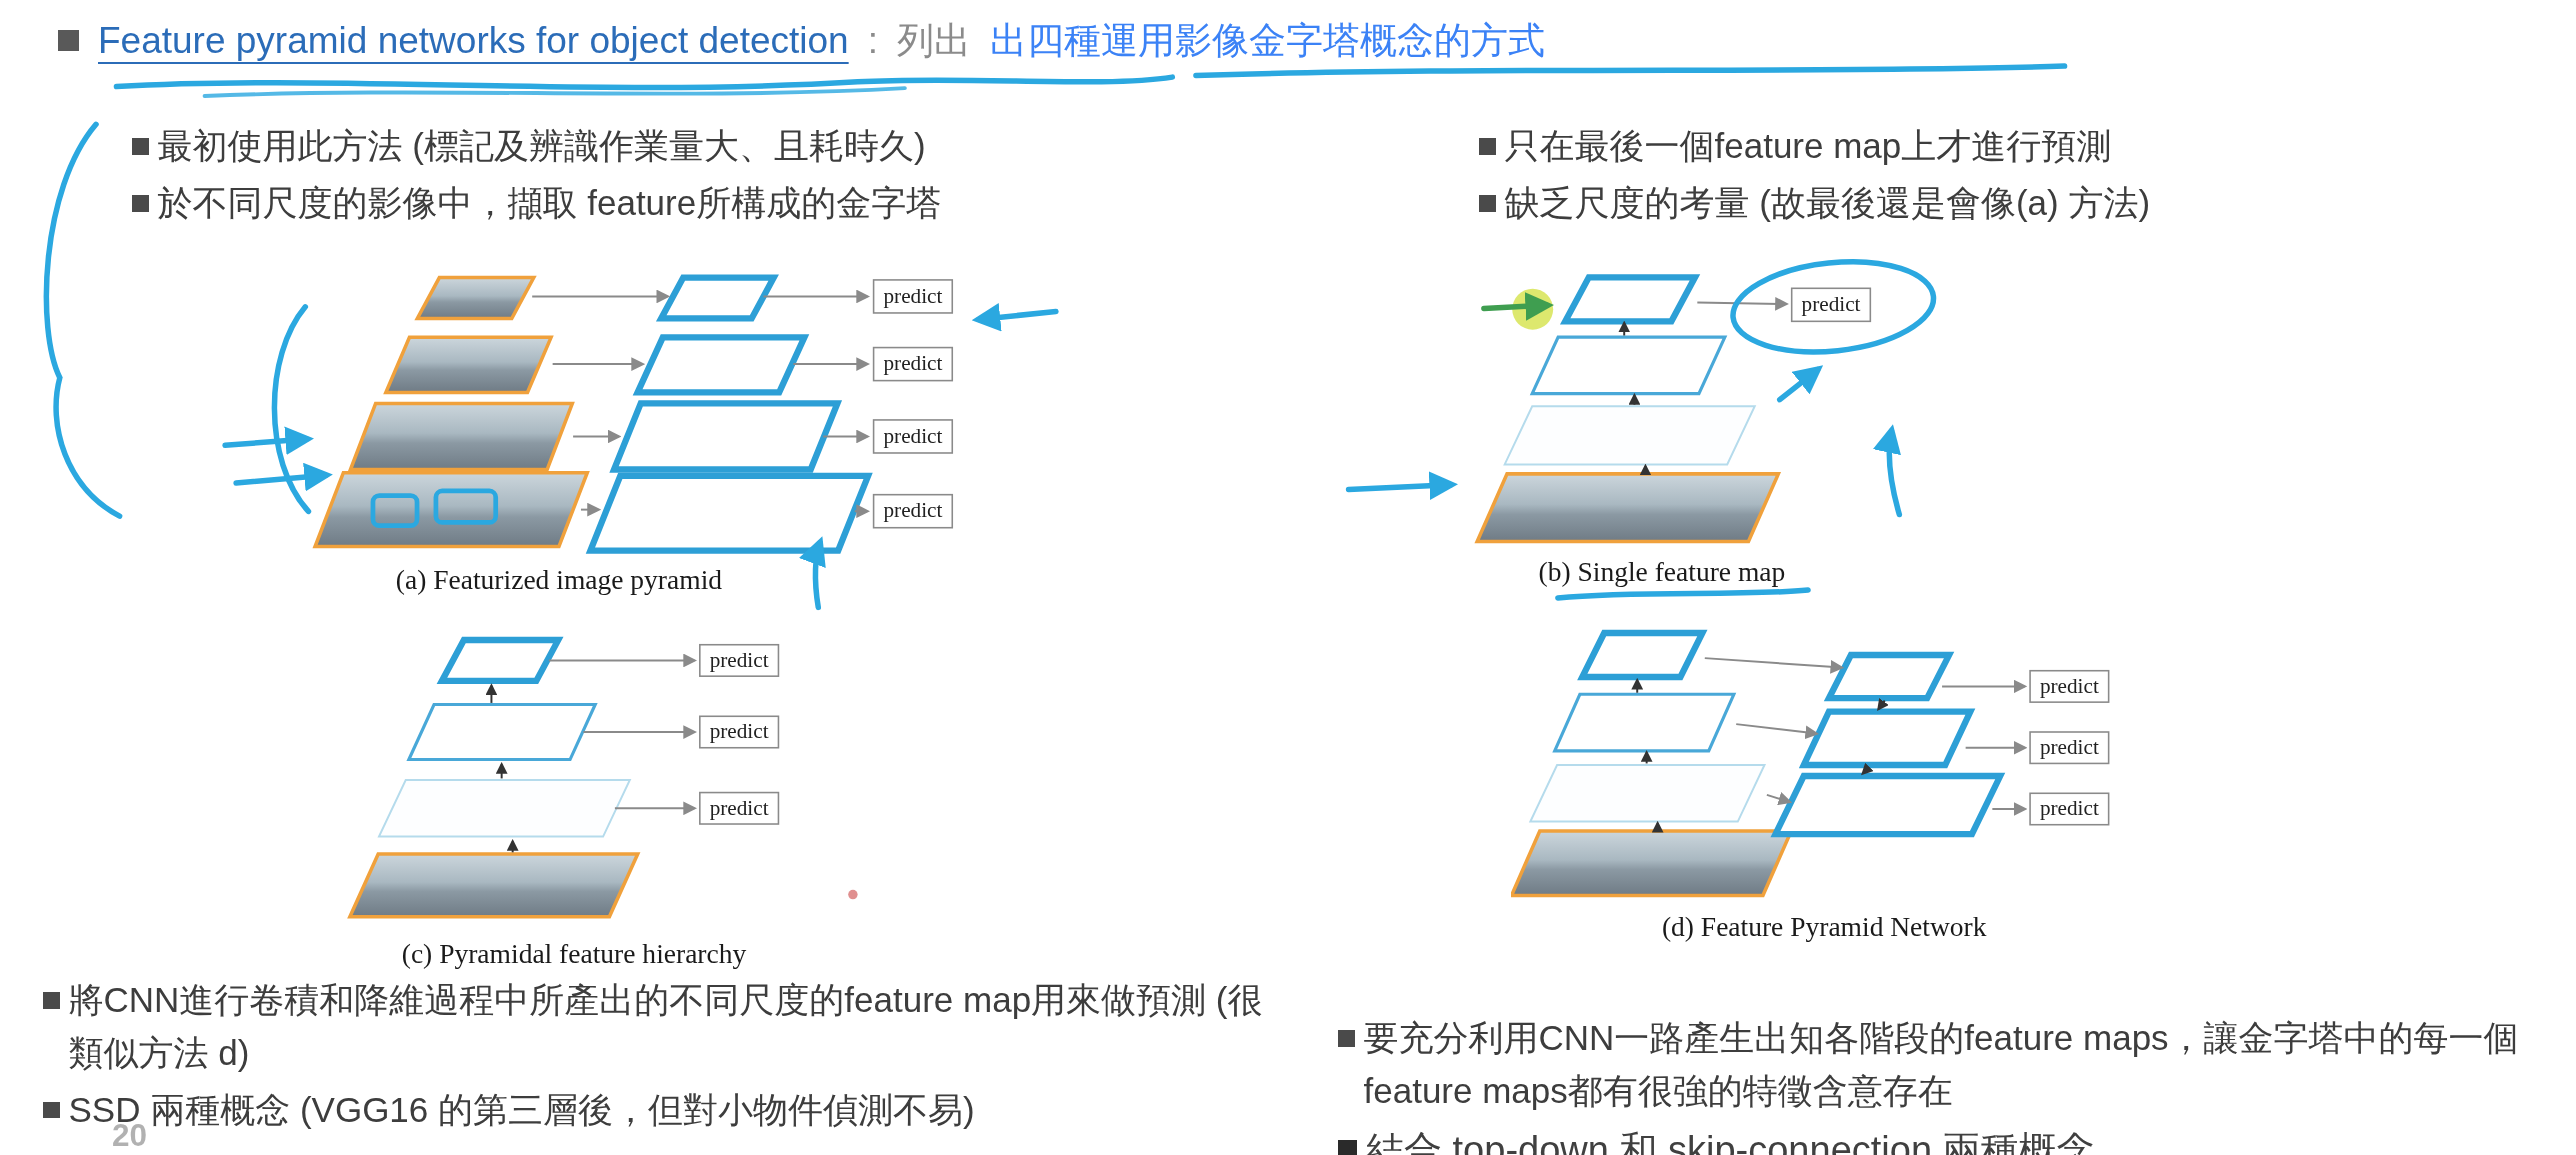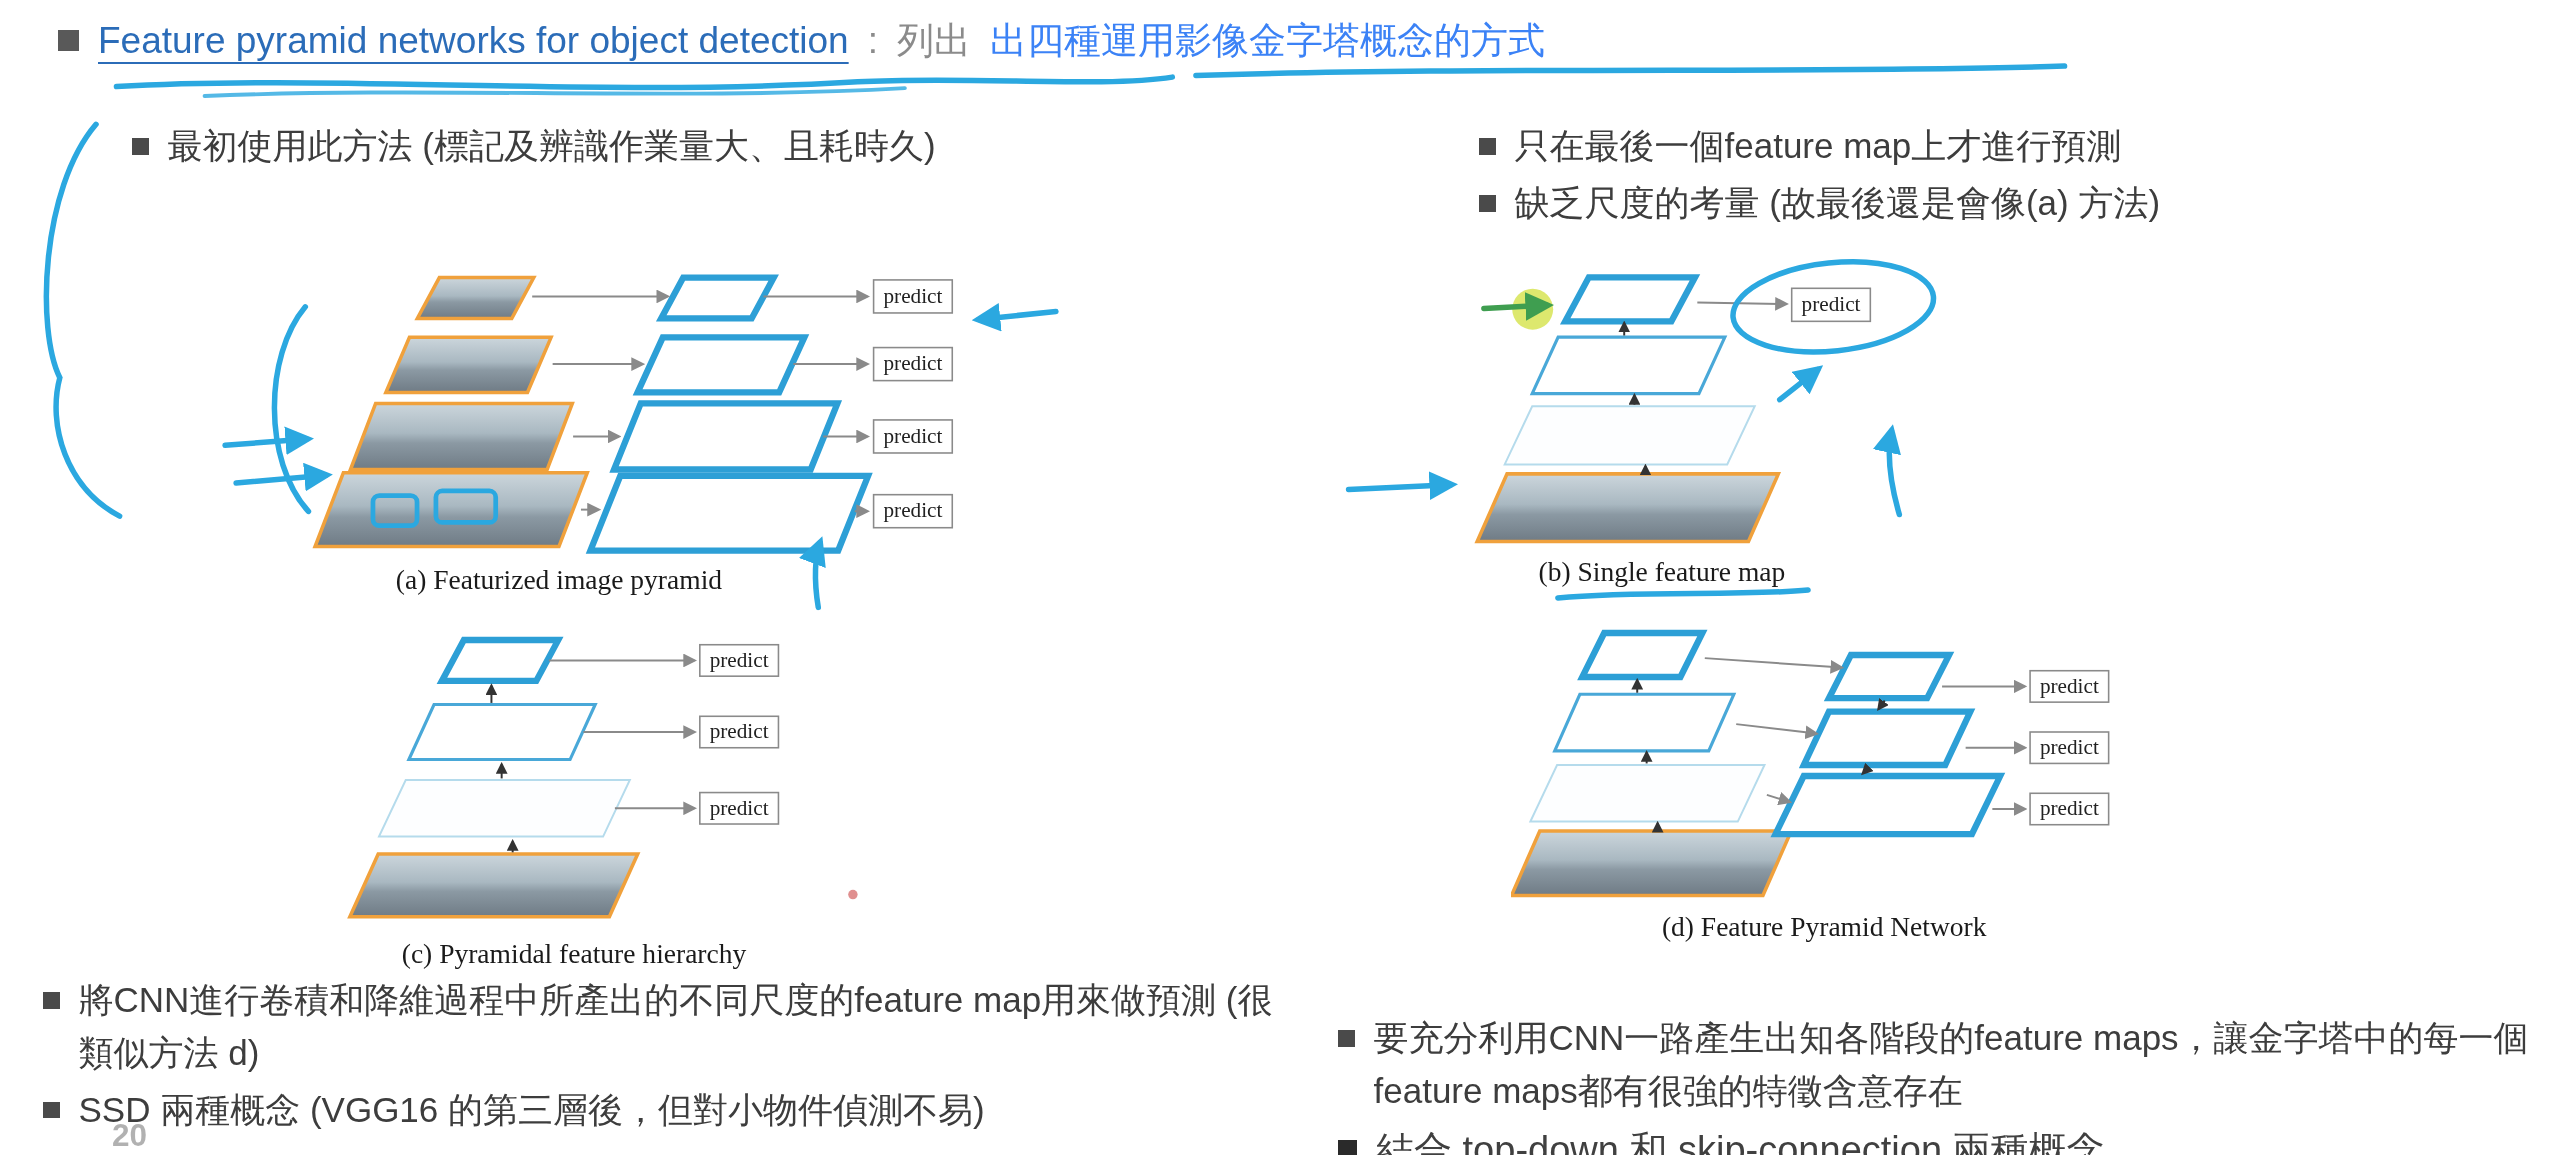--- a/index.html
+++ b/index.html
@@ -8,21 +8,21 @@
     font-family:"Liberation Sans","DejaVu Sans",sans-serif;color:#3c3c3c;padding-left:48px;
   }
   
   .title-row{position:absolute;left:58px;top:15.7px;display:flex;align-items:center;gap:19px;font-size:37px;white-space:nowrap;}
   .tsq{width:21px;height:21px;background:#595959;flex:0 0 auto;}
   .title-link{color:#2b6cb8;text-decoration:underline;text-decoration-thickness:2.4px;text-underline-offset:9.4px;cursor:pointer;}
   .title-sep,.title-grey{color:#8b8b8b;}
   .title-rest{color:#3b82f6;}
   
   .bullets{position:absolute;display:flex;flex-direction:column;gap:4.7px;font-size:35px;line-height:1.5;color:#3d3d3d;}
-  .bullet{display:flex;gap:19px;}
+  .bullet{display:flex;gap:9px;}
   .sq{flex:0 0 auto;width:16.5px;height:16.5px;background:#4a4a4a;margin-top:18px;}
   #bullets-a{left:132px;top:120px;width:1125px;}
   #bullets-b{left:1479px;top:120px;width:1062px;}
   #bullets-c{left:43px;top:958px;width:1243px;margin-top:16px;}
   #bullets-d{left:1338px;top:1012px;width:1235px;}
   .bullet.big{font-size:38px;color:#404040;}
   .bullet.big .sq{width:19px;height:19px;background:#2a2a2a;}
   
   .diag{position:absolute;}
   #diag-a{left:260px;top:271px;}
@@ -46,20 +46,24 @@
     <span class="title-sep">:</span>
     <span class="title-grey">列出</span>
     <span class="title-rest">出四種運用影像金字塔概念的方式</span>
   </div>
 
   <div class="bullets" id="bullets-a">
     <div class="bullet">
       <span class="sq"></span>
       <span>最初使用此方法 (標記及辨識作業量大、且耗時久)</span>
     </div>
+    <div class="bullet">
+      <span class="sq"></span>
+      <span>於不同尺度的影像中，擷取 feature所構成的金字塔</span>
+    </div>
   </div>
 
   <div class="bullets" id="bullets-b">
     <div class="bullet">
       <span class="sq"></span>
       <span>只在最後一個feature map上才進行預測</span>
     </div>
     <div class="bullet">
       <span class="sq"></span>
       <span>缺乏尺度的考量 (故最後還是會像(a) 方法)</span>

